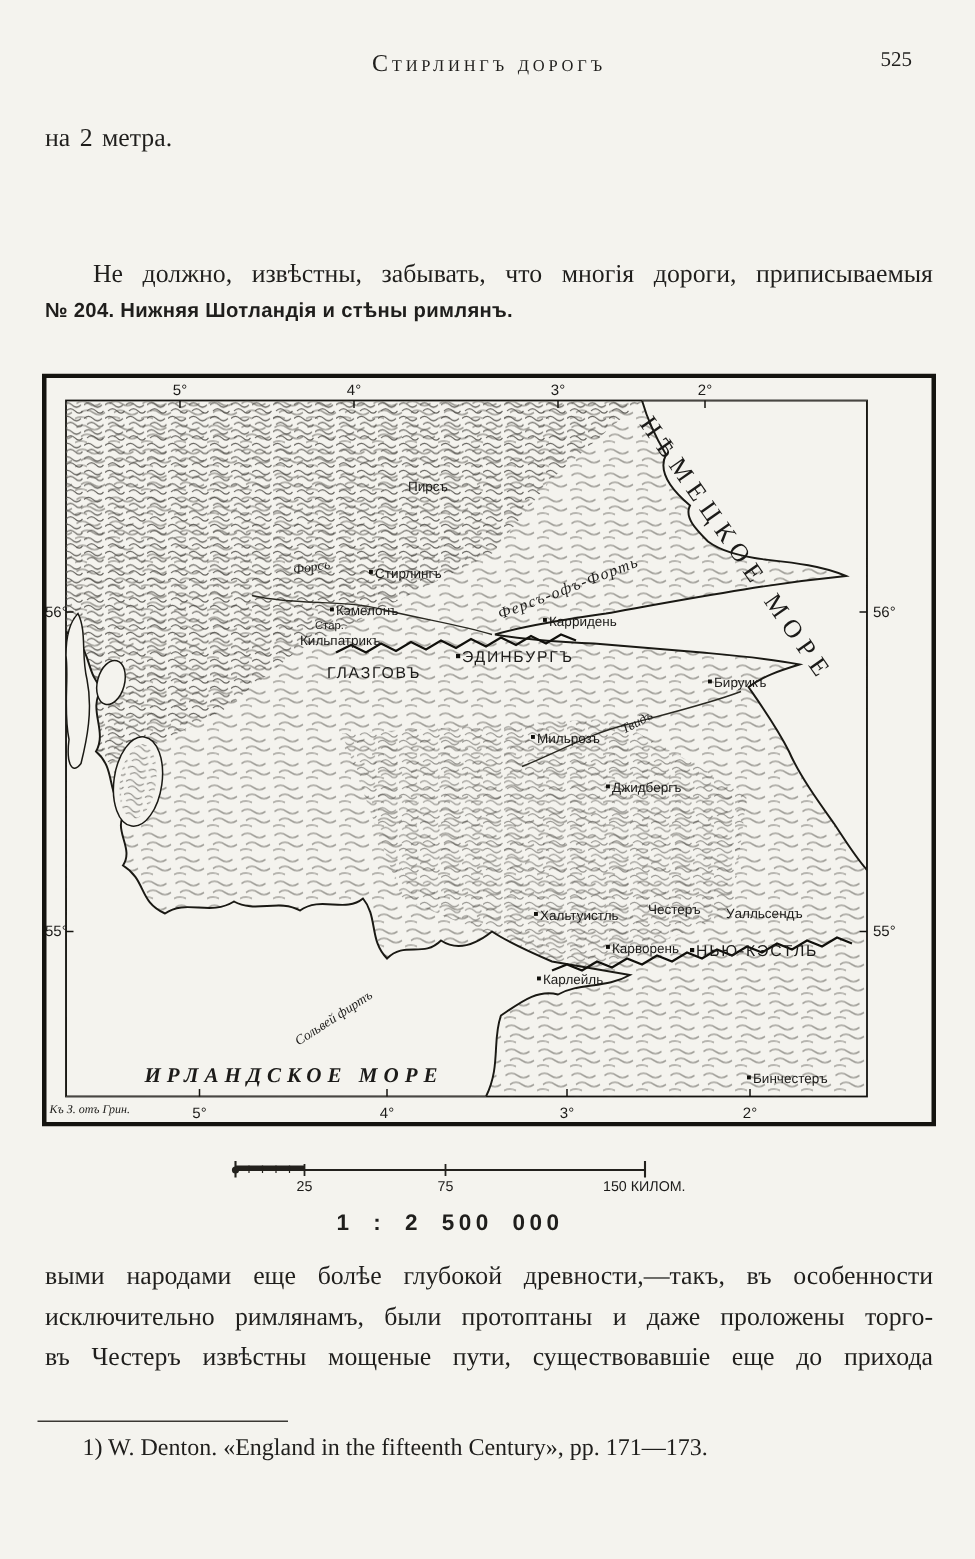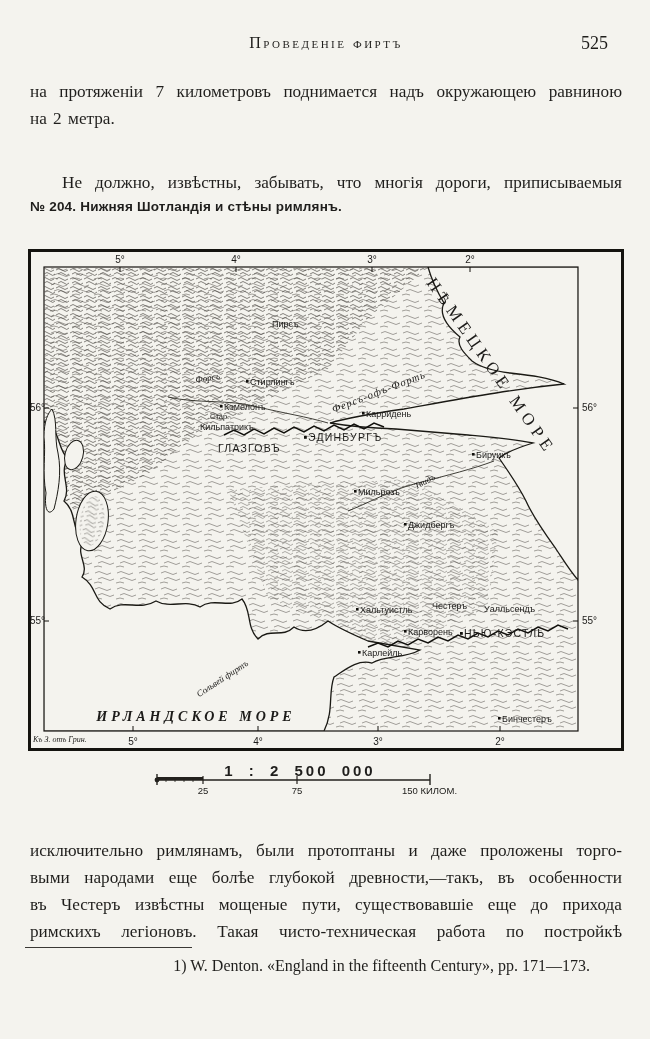--- a/index.html
+++ b/index.html
@@ -7,21 +7,21 @@
     width:650px;height:1039px;position:relative;overflow:hidden;
     background:#f4f3ee;color:#1f1e1c;
     font-family:"Liberation Serif", serif;
   }
   .abs{position:absolute;}
   
   .runhead{
     top:34px;left:30px;width:592px;text-align:center;
     font-variant:small-caps;letter-spacing:2.5px;font-size:16px;
   }
-  .pagenum{top:33px;right:42px;font-size:18px;}
+  .pagenum{top:33px;right:42px;font-size:14px;}
   
   .para{left:30px;width:592px;font-size:17.2px;line-height:27px;word-spacing:2px;}
   .line{text-align:justify;text-align-last:justify;white-space:normal;}
   .line.last{text-align-last:left;}
   .indent{padding-left:32px;box-sizing:border-box;}
   
   .figcap{
     top:199px;left:30px;width:592px;text-align:left;
     font-family:"Liberation Sans", sans-serif;font-weight:bold;
     font-size:13.5px;letter-spacing:.2px;
@@ -33,38 +33,37 @@
   .lat{font:10px "Liberation Sans", sans-serif;}
   .t{font:9px "Liberation Sans", sans-serif;}
   .tsm{font:7.5px "Liberation Sans", sans-serif;}
   .tc{font:10.5px "Liberation Sans", sans-serif;letter-spacing:1.2px;}
   .wat{font-style:italic;font-family:"Liberation Serif",serif;}
   .seaN{font:17px "Liberation Serif",serif;letter-spacing:5px;}
   .seaI{font:italic bold 14px "Liberation Serif",serif;letter-spacing:4px;}
   .corner{font:italic 8px "Liberation Serif",serif;}
   
   .ratio{
-    top:762px;left:150px;width:300px;text-align:center;
+    top:807px;left:150px;width:300px;text-align:center;
     font-family:"Liberation Sans",sans-serif;font-weight:bold;
     font-size:15px;letter-spacing:3px;word-spacing:6px;
   }
   .scalebar{top:770px;left:150px;width:370px;height:34px;}
   .sclabel{font:9.5px "Liberation Sans",sans-serif;fill:#1c1b19;}
   
   .fnrule{top:947px;left:25px;width:167px;height:1.4px;background:#3a3834;}
-  .footnote{top:957px;left:30px;width:560px;font-size:16px;padding-left:25px;box-sizing:border-box;text-align:right;}
+  .footnote{top:957px;left:30px;width:560px;font-size:16px;padding-left:25px;box-sizing:border-box;}
 </style>
 </head>
 <body>
 
-<div class="abs runhead">Проведеніе фиртъ</div>
+<div class="abs runhead">Стирлингъ дорогъ</div>
 <div class="abs pagenum">525</div>
 
 <div class="abs para" style="top:78px;">
-  <div class="line">на протяженіи 7 километровъ поднимается надъ окружающею равниною</div>
   <div class="line last">на 2 метра.</div>
 </div>
 
 <div class="abs para" style="top:169px;">
   <div class="line indent">Не должно, извѣстны, забывать, что многія дороги, приписываемыя</div>
 </div>
 
 <div class="abs figcap">№ 204. Нижняя Шотландія и стѣны римлянъ.</div>
 
 <div class="abs mapwrap">
@@ -219,20 +218,19 @@
     <line x1="43" y1="7" x2="43" y2="12" stroke-width="0.8"></line>
   </g>
   <circle cx="7" cy="10" r="2.4" fill="#23211d"></circle>
   <text class="sclabel" text-anchor="middle" x="53" y="24">25</text>
   <text class="sclabel" text-anchor="middle" x="147" y="24">75</text>
   <text class="sclabel" x="252" y="24">150 КИЛОМ.</text>
 </svg>
 </div>
 
 <div class="abs para" style="top:837px;">
+  <div class="line">выми народами еще болѣе глубокой древности,—такъ, въ особенности</div>
   <div class="line">исключительно римлянамъ, были протоптаны и даже проложены торго-</div>
-  <div class="line">выми народами еще болѣе глубокой древности,—такъ, въ особенности</div>
   <div class="line">въ Честеръ извѣстны мощеные пути, существовавшіе еще до прихода</div>
-  <div class="line">римскихъ легіоновъ. Такая чисто-техническая работа по постройкѣ</div>
 </div>
 
 <div class="abs fnrule"></div>
 <div class="abs footnote">1) W. Denton. «England in the fifteenth Century», pp. 171—173.</div>
 
 </body></html>

